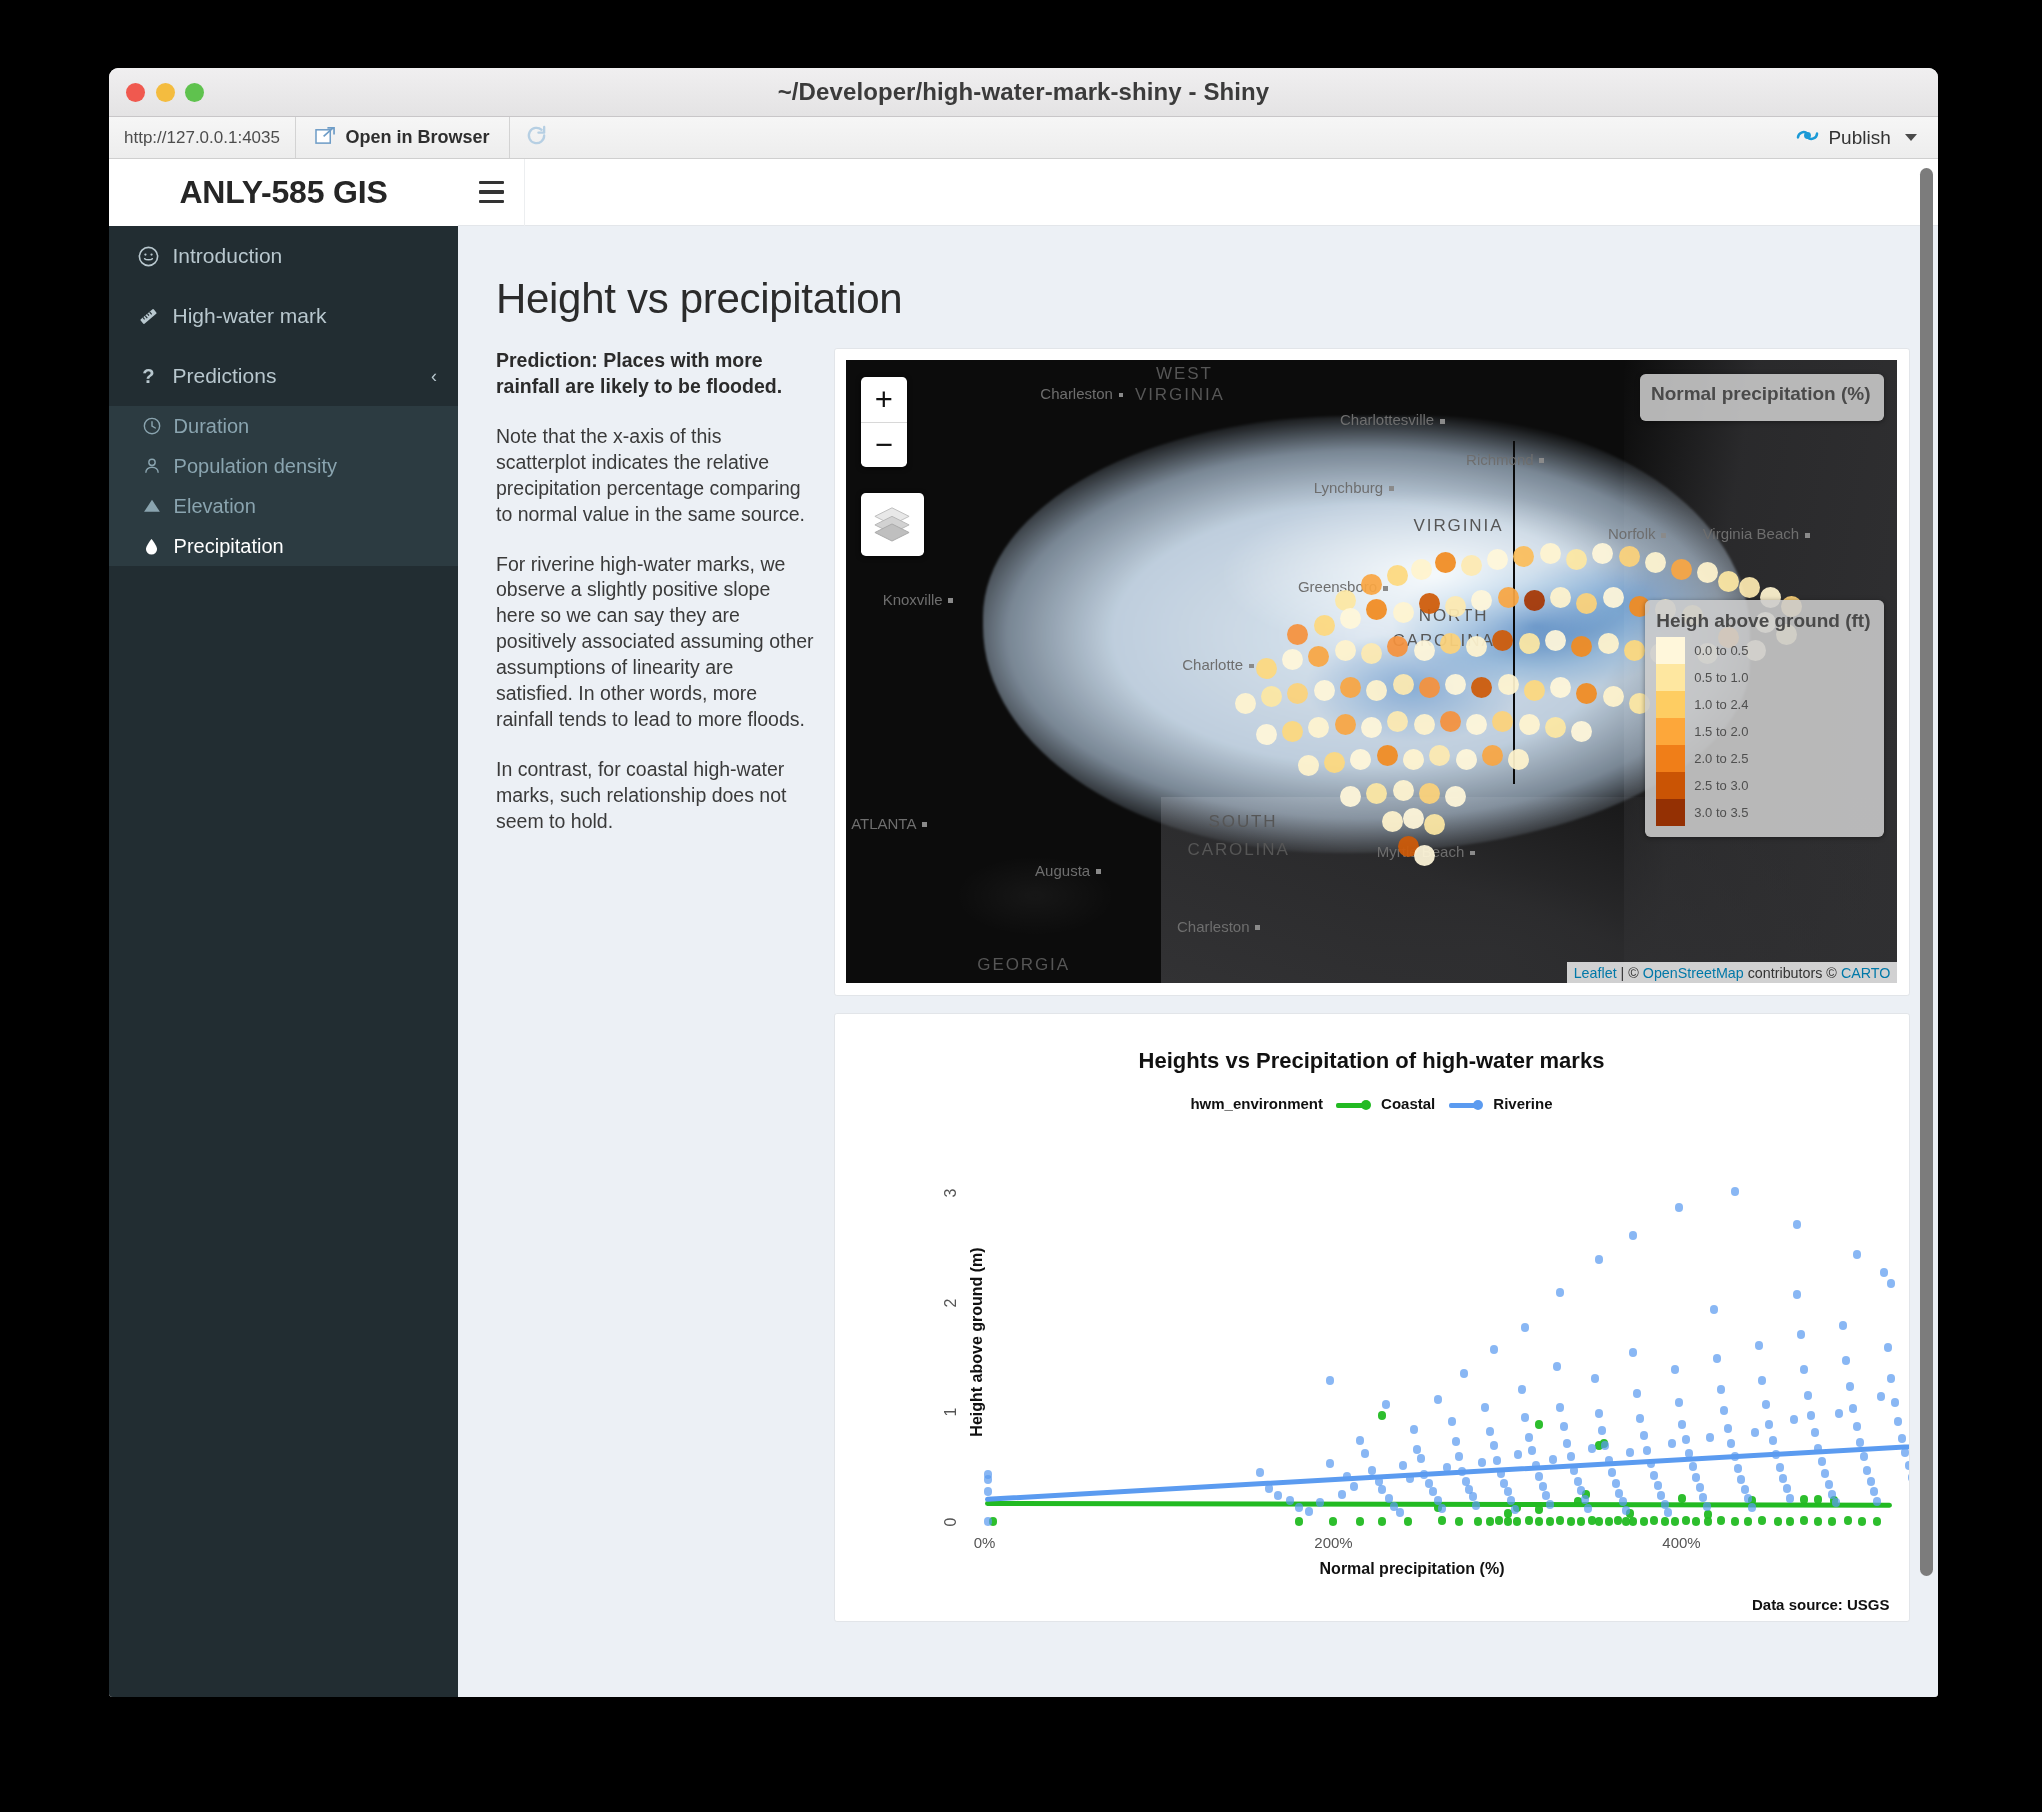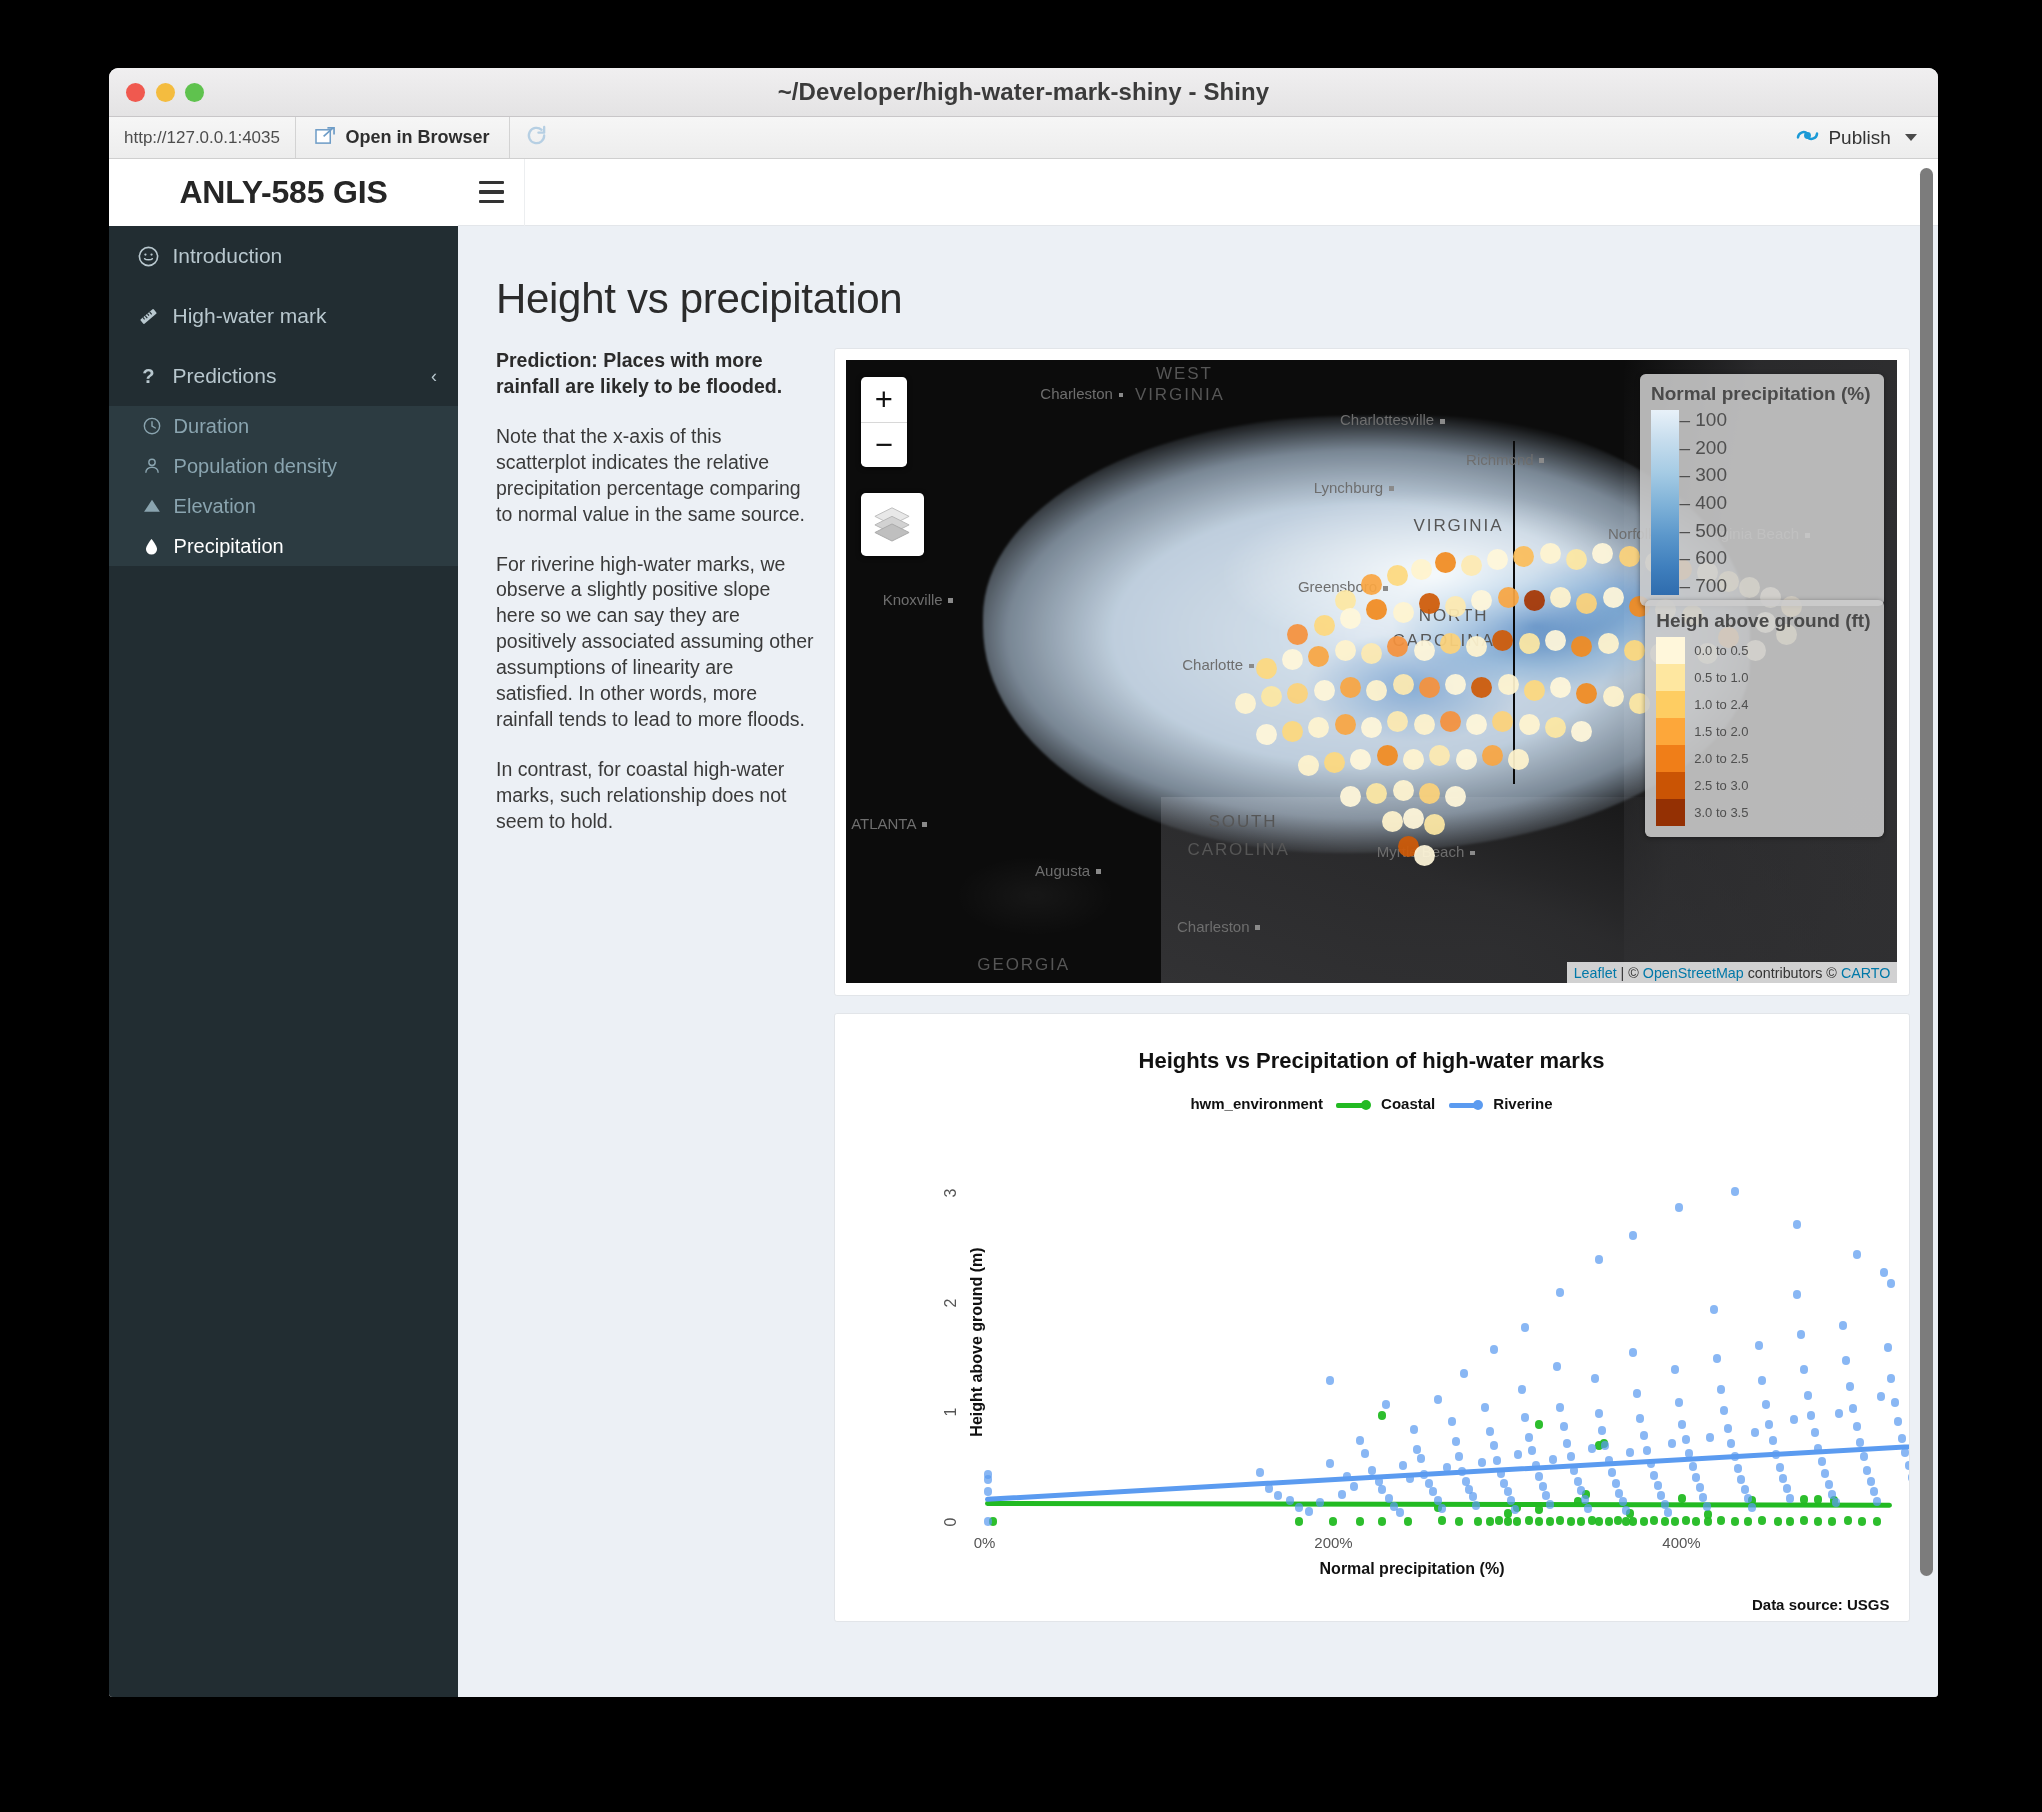--- a/index.html
+++ b/index.html
@@ -588,32 +588,20 @@
                     <svg width="40" height="38" viewBox="0 0 42 40">
                       <polygon points="21,4 39,13 21,22 3,13" fill="#e8e8e8" stroke="#bdbdbd" stroke-width="1"></polygon>
                       <polygon points="21,13 39,22 21,31 3,22" fill="#d2d2d2" stroke="#b5b5b5" stroke-width="1"></polygon>
                       <polygon points="21,21 39,30 21,39 3,30" fill="#bfbfbf" stroke="#a8a8a8" stroke-width="1"></polygon>
                     </svg>
                   </span>
                 </div>
 
                 <div class="legend" style="top:13.3px;">
                   <div class="legend-title">Normal precipitation (%)</div>
-                  <div class="legend-grad">
-                    <div class="grad-bar"></div>
-                    <div class="grad-ticks" id="precip-ticks">
-                        <div>100</div>
-                        <div>200</div>
-                        <div>300</div>
-                        <div>400</div>
-                        <div>500</div>
-                        <div>600</div>
-                        <div>700</div>
-                      </div>
-                  </div>
                 </div>
 
                 <div class="legend" style="top:240px;">
                   <div class="legend-title">Heigh above ground (ft)</div>
                   <div class="legend-rows">
                     <div class="swatch-col" id="height-swatches">
                         <div class="swatch" style="background: rgb(255, 247, 219);"></div>
                         <div class="swatch" style="background: rgb(254, 231, 160);"></div>
                         <div class="swatch" style="background: rgb(254, 205, 98);"></div>
                         <div class="swatch" style="background: rgb(253, 167, 58);"></div>

